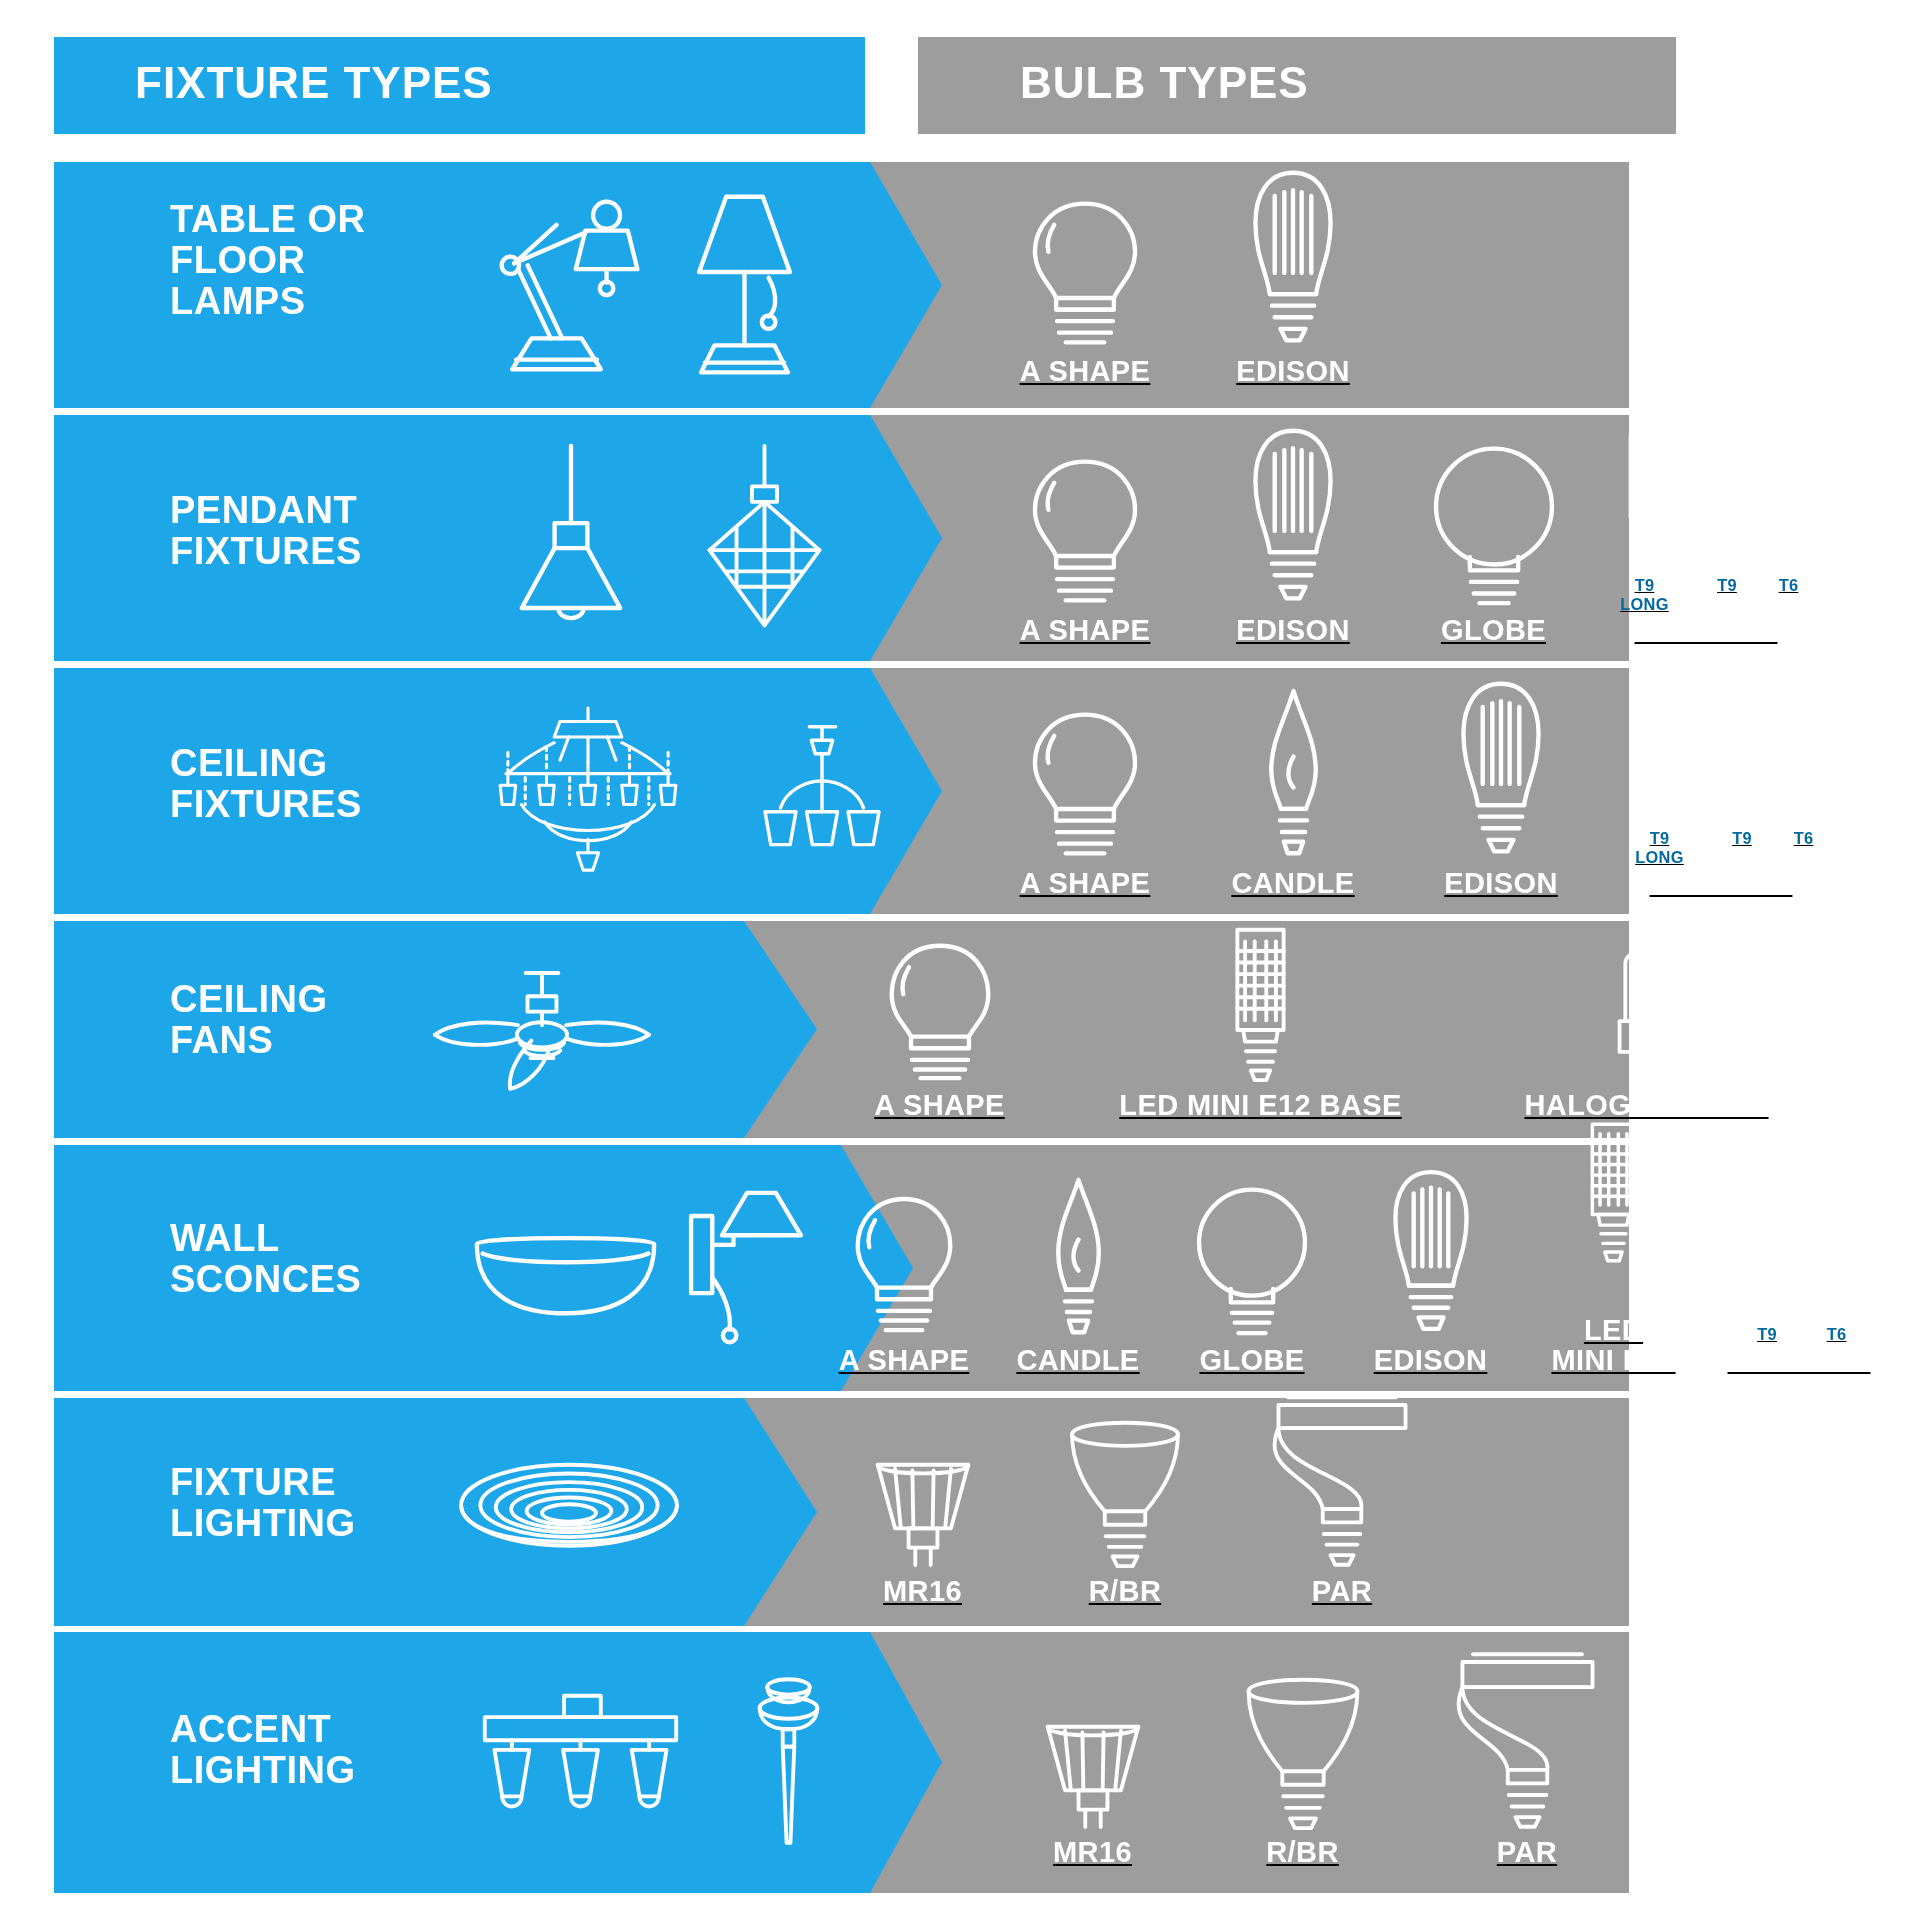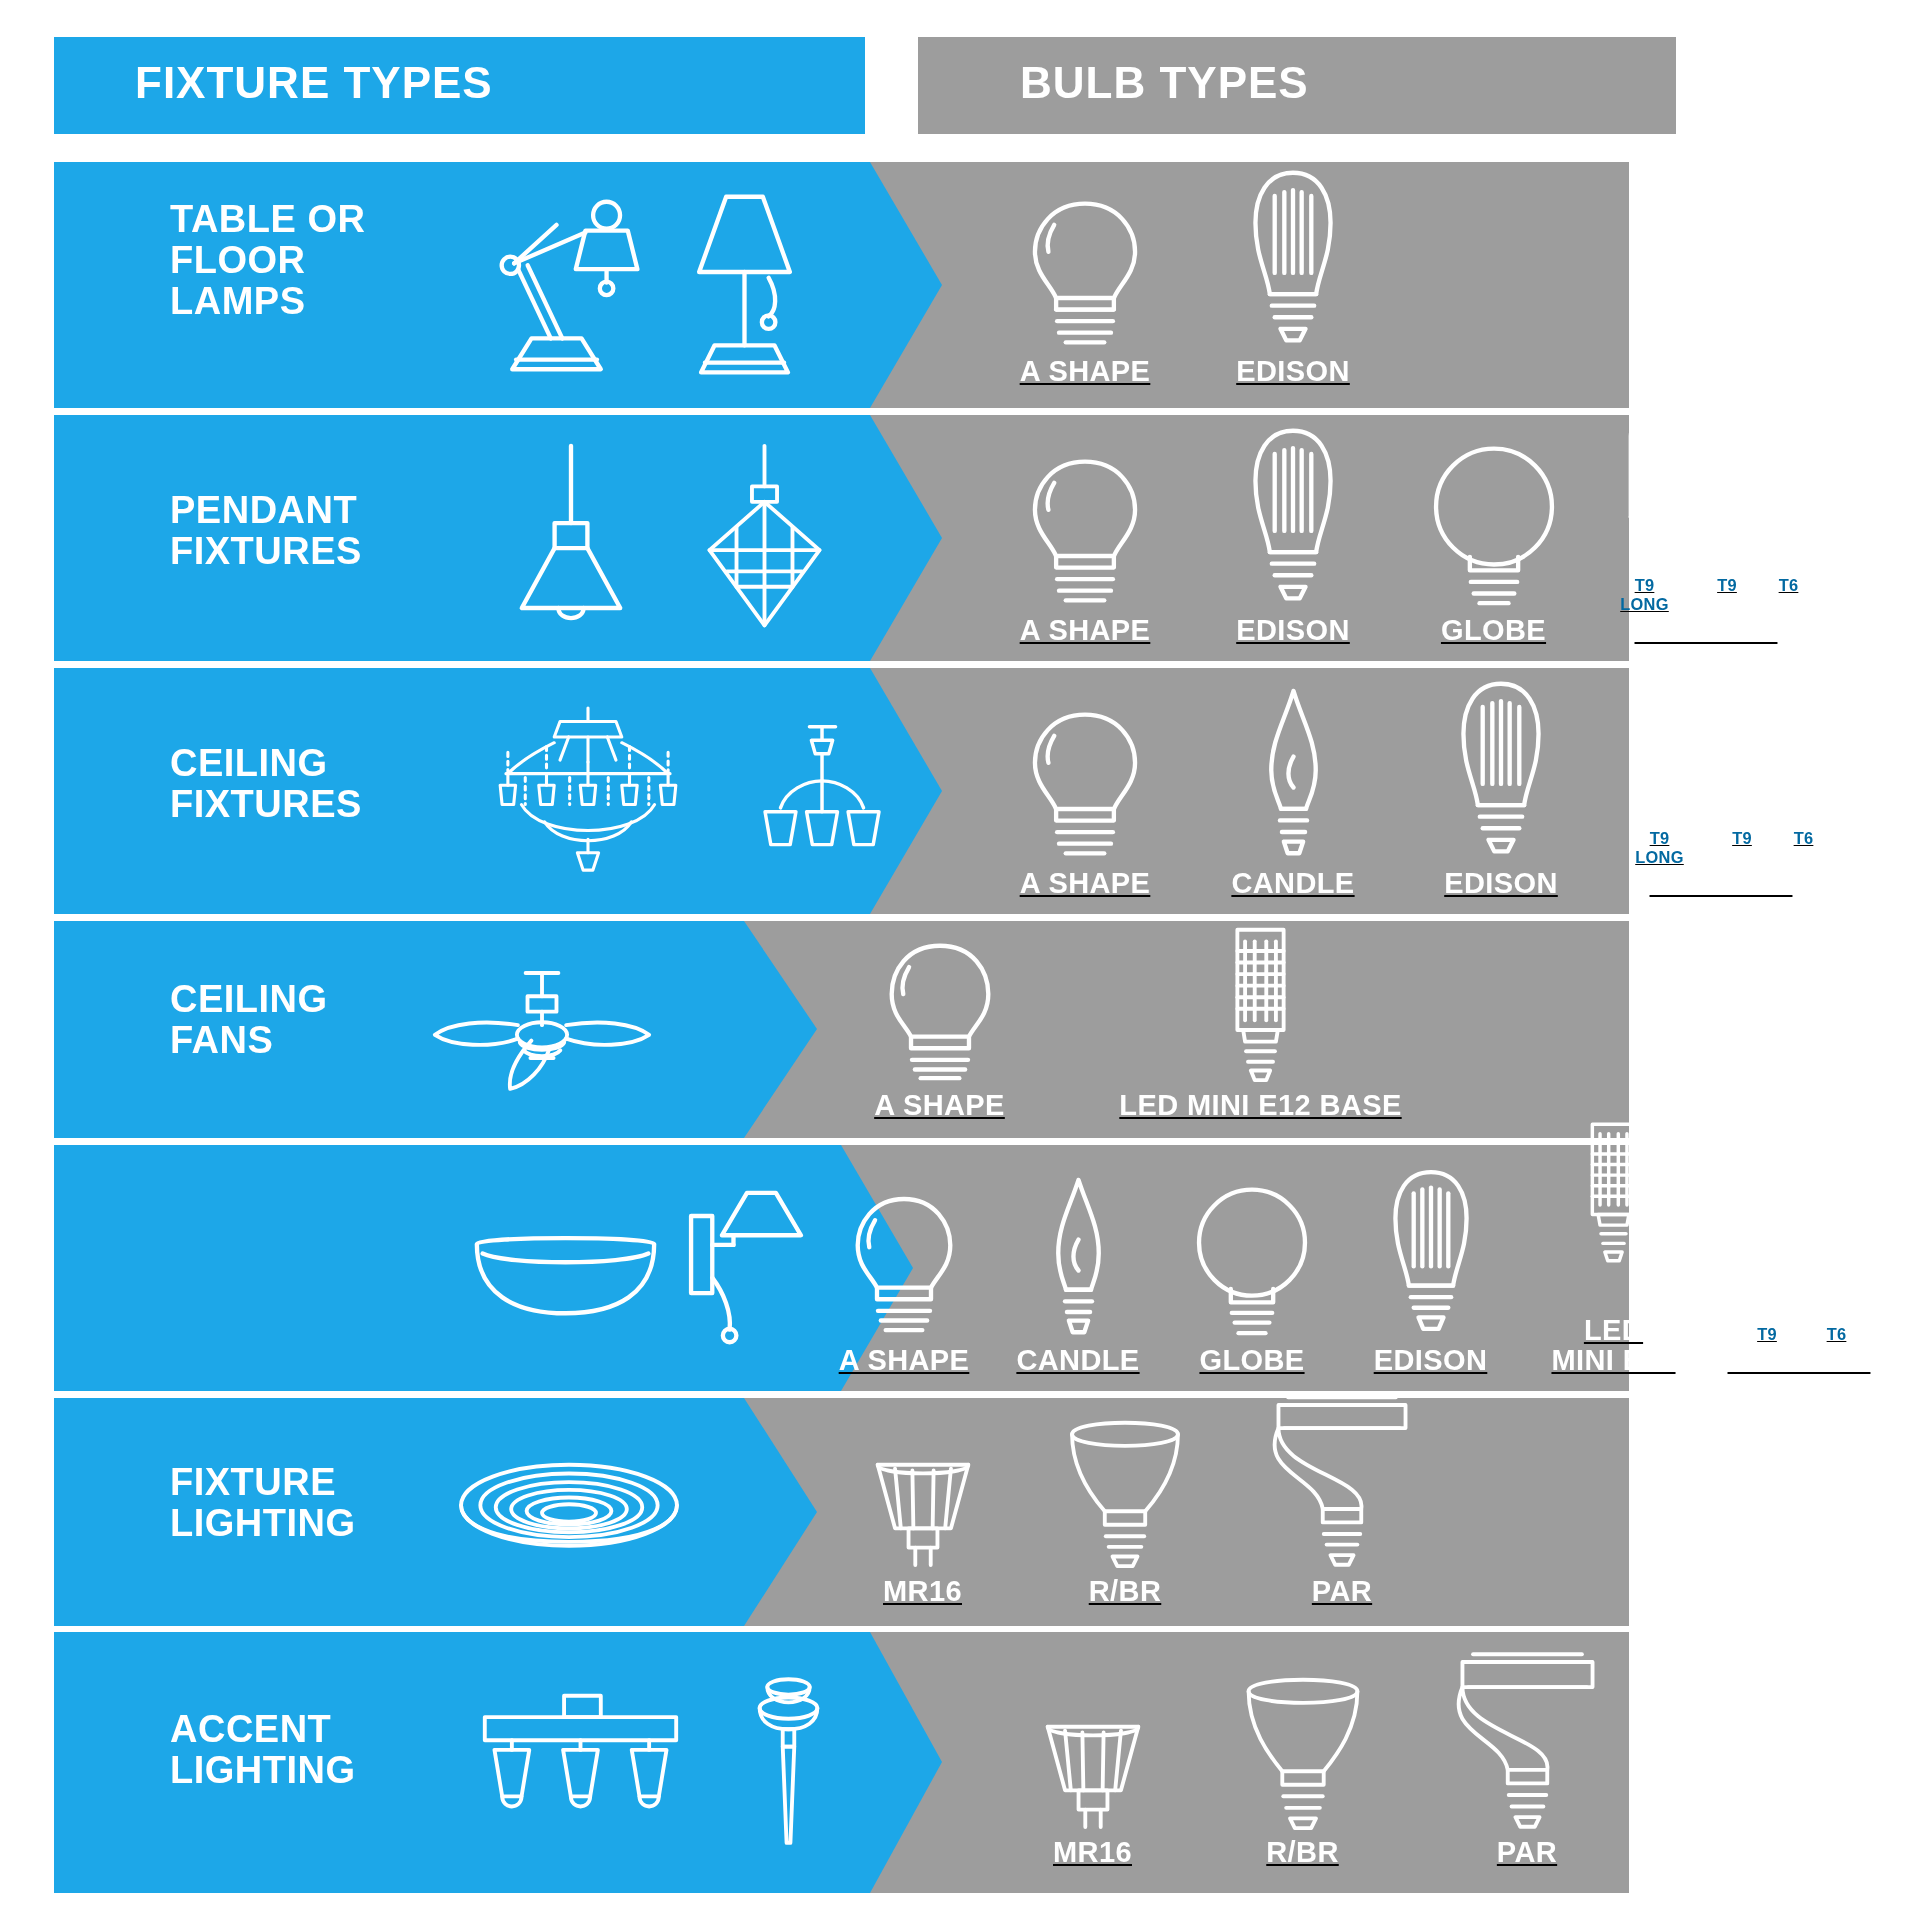--- a/index.html
+++ b/index.html
@@ -540,26 +540,41 @@
               <path d="M20 76 L68 76"></path>
               <path d="M20 88 L68 88"></path>
             <path d="M26 110 L62 110 L60 122 L28 122 Z"></path>
             <path d="M29 132 L59 132"></path>
               <path d="M31 143 L57 143"></path>
             <path d="M34 152 L54 152 L50 162 L38 162 Z"></path>
           </svg>
         </div>
         <div class="bulb-label">LED MINI E12 BASE</div>
       </div>
+      <div class="bulb" style="width:357px;">
+        <div class="bulb-art">
+          <svg width="77" height="145" viewBox="0 0 80 150" fill="none" stroke="#fff" stroke-width="4" stroke-linejoin="round" stroke-linecap="round">
+            <path d="M18 26 C18 8 62 8 62 26 L62 86 L18 86 Z"></path>
+            <path d="M40 80 L40 46 L28 32"></path>
+              <path d="M40 46 L52 32"></path>
+            <path d="M12 86 L68 86 L68 118 L12 118 Z"></path>
+            <path d="M26 118 L26 144"></path>
+              <path d="M54 118 L54 144"></path>
+          </svg>
+        </div>
+        <div class="bulb-label">HALOGEN BI PIN</div>
+      </div>
     </div>
   </div>
 
   <div class="row" style="top:1145px; height:246px;">
     <div class="row-grey"></div>
     <div class="row-blue" style="width:859px; clip-path:polygon(0 0, 787px 0, 859px 123px, 787px 246px, 0 246px);"></div>
+    <div class="fixture-label" style="top:73px;">WALL
+SCONCES</div>
 
     <div class="fixture-icons" style="left:415px; gap:21px;">
       <span>
         <svg width="193" height="106" viewBox="0 0 200 110" fill="none" stroke="#fff" stroke-width="4.5" stroke-linejoin="round" stroke-linecap="round">
           <path d="M8 30 C8 22 192 22 192 30 C192 82 152 102 100 102 C48 102 8 82 8 30Z"></path>
           <path d="M14 40 C40 52 160 52 186 40"></path>
         </svg>
       </span>
       <span>
         <svg width="126" height="159" viewBox="0 0 130 165" fill="none" stroke="#fff" stroke-width="4.5" stroke-linejoin="round" stroke-linecap="round">

